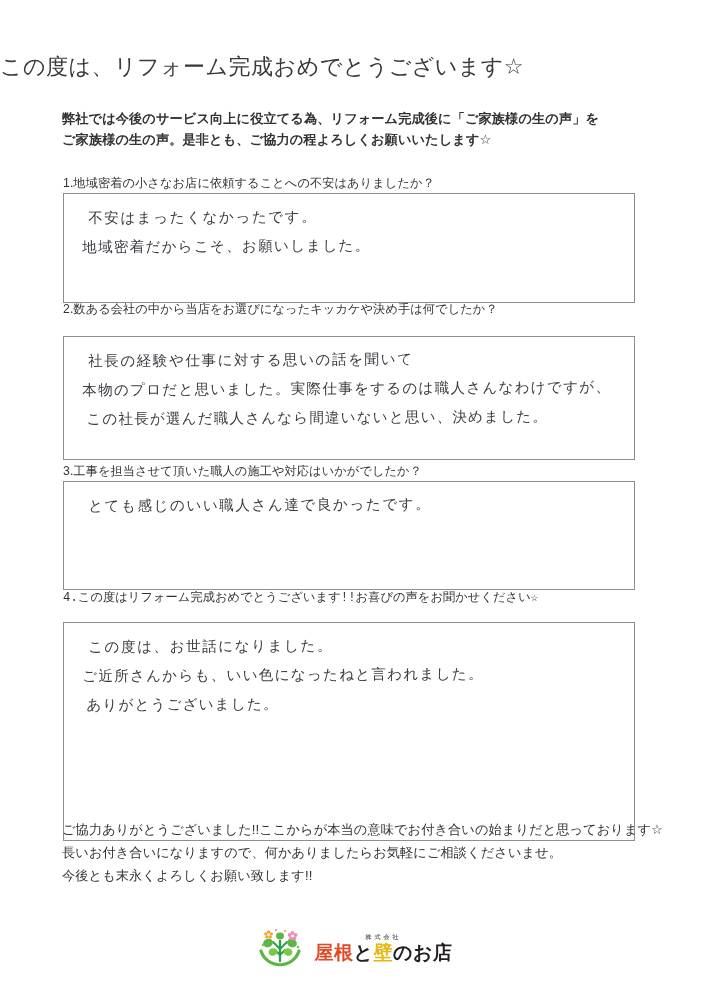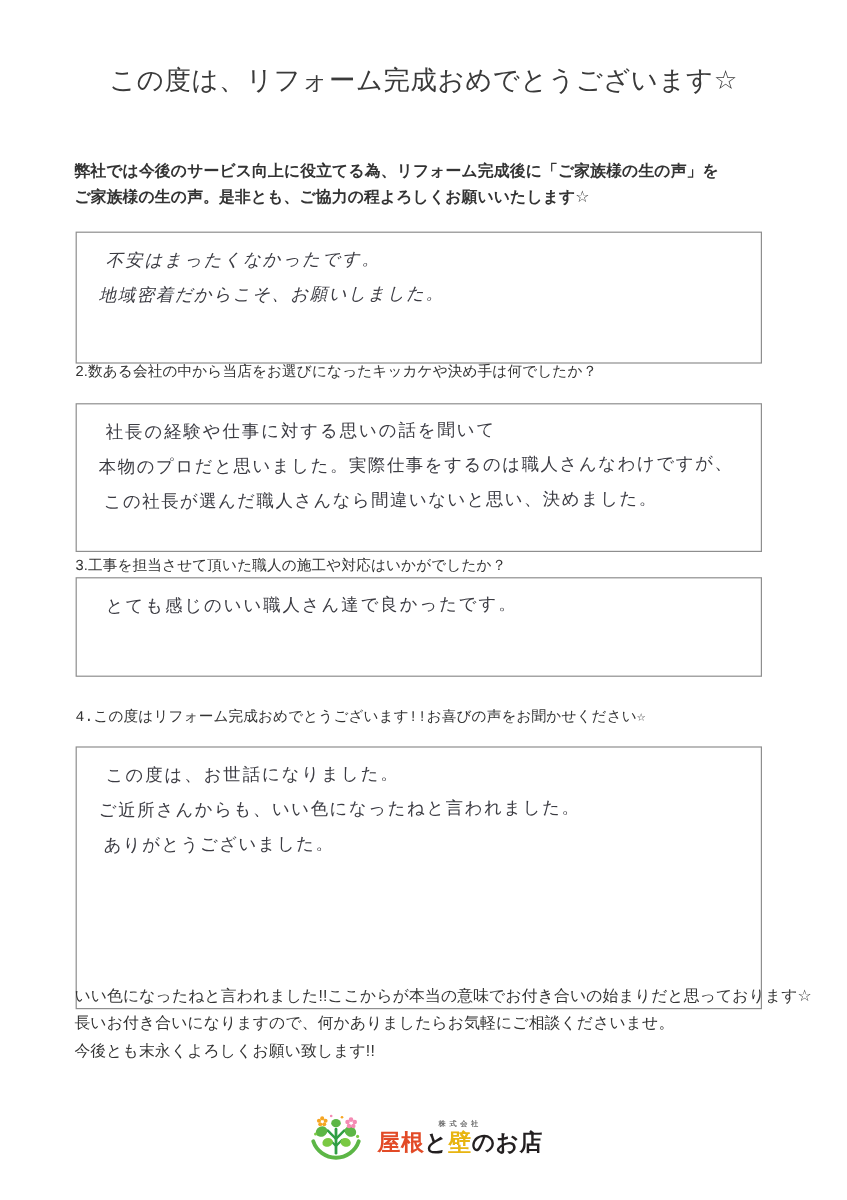--- a/index.html
+++ b/index.html
@@ -20,40 +20,39 @@
     inset: 0;
     background: #ffffff;
   }
 
   
   .doc-title {
     position: absolute;
     left: 0;
     right: 0;
     top: 52px;
-    text-align: center;
+    text-align: left;
     font-size: 22px;
     font-weight: 400;
     letter-spacing: 0.5px;
     color: #3a3a3a;
     white-space: nowrap;
   }
 
   
   .intro {
     position: absolute;
     left: 62px;
     top: 108px;
     width: 580px;
     font-size: 13.2px;
     font-weight: 700;
     line-height: 21px;
     color: #333333;
     letter-spacing: 0.1px;
-    margin-top: 24px;
   }
   .intro div { white-space: nowrap; }
 
   
   .q-label {
     position: absolute;
     left: 63px;
     font-size: 12.2px;
     font-weight: 400;
     color: #333333;
@@ -87,25 +86,25 @@
   .hand .l {
     white-space: nowrap;
     display: block;
   }
   .hand .l:nth-child(1) { margin-left: 10px; }
   .hand .l:nth-child(2) { margin-left: 4px; letter-spacing: 1.3px; }
   .hand .l:nth-child(3) { margin-left: 8px; letter-spacing: 1.2px; }
 
   
   #q1-label { top: 175px; }
-  #q1-box   { top: 193px; height: 110px; font-style: italic; }
+  #q1-box   { top: 193px; height: 110px; }
   #q2-label { top: 301px; }
   #q2-box   { top: 336px; height: 124px; }
   #q3-label { top: 463px; }
-  #q3-box   { top: 481px; height: 83px; }
+  #q3-box   { top: 481px; height: 109px; }
   #q4-label { top: 589px; font-family: Liberation Mono, monospace; }
   #q4-box   { top: 622px; height: 219px; }
 
   
   .closing {
     position: absolute;
     left: 62px;
     top: 818px;
     width: 590px;
     font-size: 13.2px;
@@ -160,20 +159,21 @@
 
 <div class="page">
 
   <div class="doc-title">この度は、リフォーム完成おめでとうございます☆</div>
 
   <div class="intro">
     <div>弊社では今後のサービス向上に役立てる為、リフォーム完成後に「ご家族様の生の声」を</div>
     <div>ご家族様の生の声。是非とも、ご協力の程よろしくお願いいたします☆</div>
   </div>
 
+  <div class="q-label" id="q1-label">1.地域密着の小さなお店に依頼することへの不安はありましたか？</div>
   <div class="answer-box" id="q1-box">
     <div class="hand">
       <span class="l">不安はまったくなかったです。</span>
       <span class="l">地域密着だからこそ、お願いしました。</span>
     </div>
   </div>
 
   <div class="q-label" id="q2-label">2.数ある会社の中から当店をお選びになったキッカケや決め手は何でしたか？</div>
   <div class="answer-box" id="q2-box">
     <div class="hand">
@@ -193,21 +193,21 @@
   <div class="q-label" id="q4-label">4.この度はリフォーム完成おめでとうございます!!お喜びの声をお聞かせください☆</div>
   <div class="answer-box" id="q4-box">
     <div class="hand">
       <span class="l">この度は、お世話になりました。</span>
       <span class="l">ご近所さんからも、いい色になったねと言われました。</span>
       <span class="l">ありがとうございました。</span>
     </div>
   </div>
 
   <div class="closing">
-    <div>いい色になったねと言われました!!ここからが本当の意味でお付き合いの始まりだと思っております☆</div>
+    <div>ご協力ありがとうございました!!ここからが本当の意味でお付き合いの始まりだと思っております☆</div>
     <div>長いお付き合いになりますので、何かありましたらお気軽にご相談くださいませ。</div>
     <div>今後とも末永くよろしくお願い致します!!</div>
   </div>
 
   <div class="logo">
     <svg class="logo-mark" viewBox="0 0 52 46">
 
       <path d="M7 26 A20 20 0 0 0 45 26" fill="none" stroke="#5cb646" stroke-width="3.2" stroke-linecap="round"></path>
 
       <path d="M26 36 L26 16" stroke="#2f9e44" stroke-width="2.3" stroke-linecap="round"></path>

